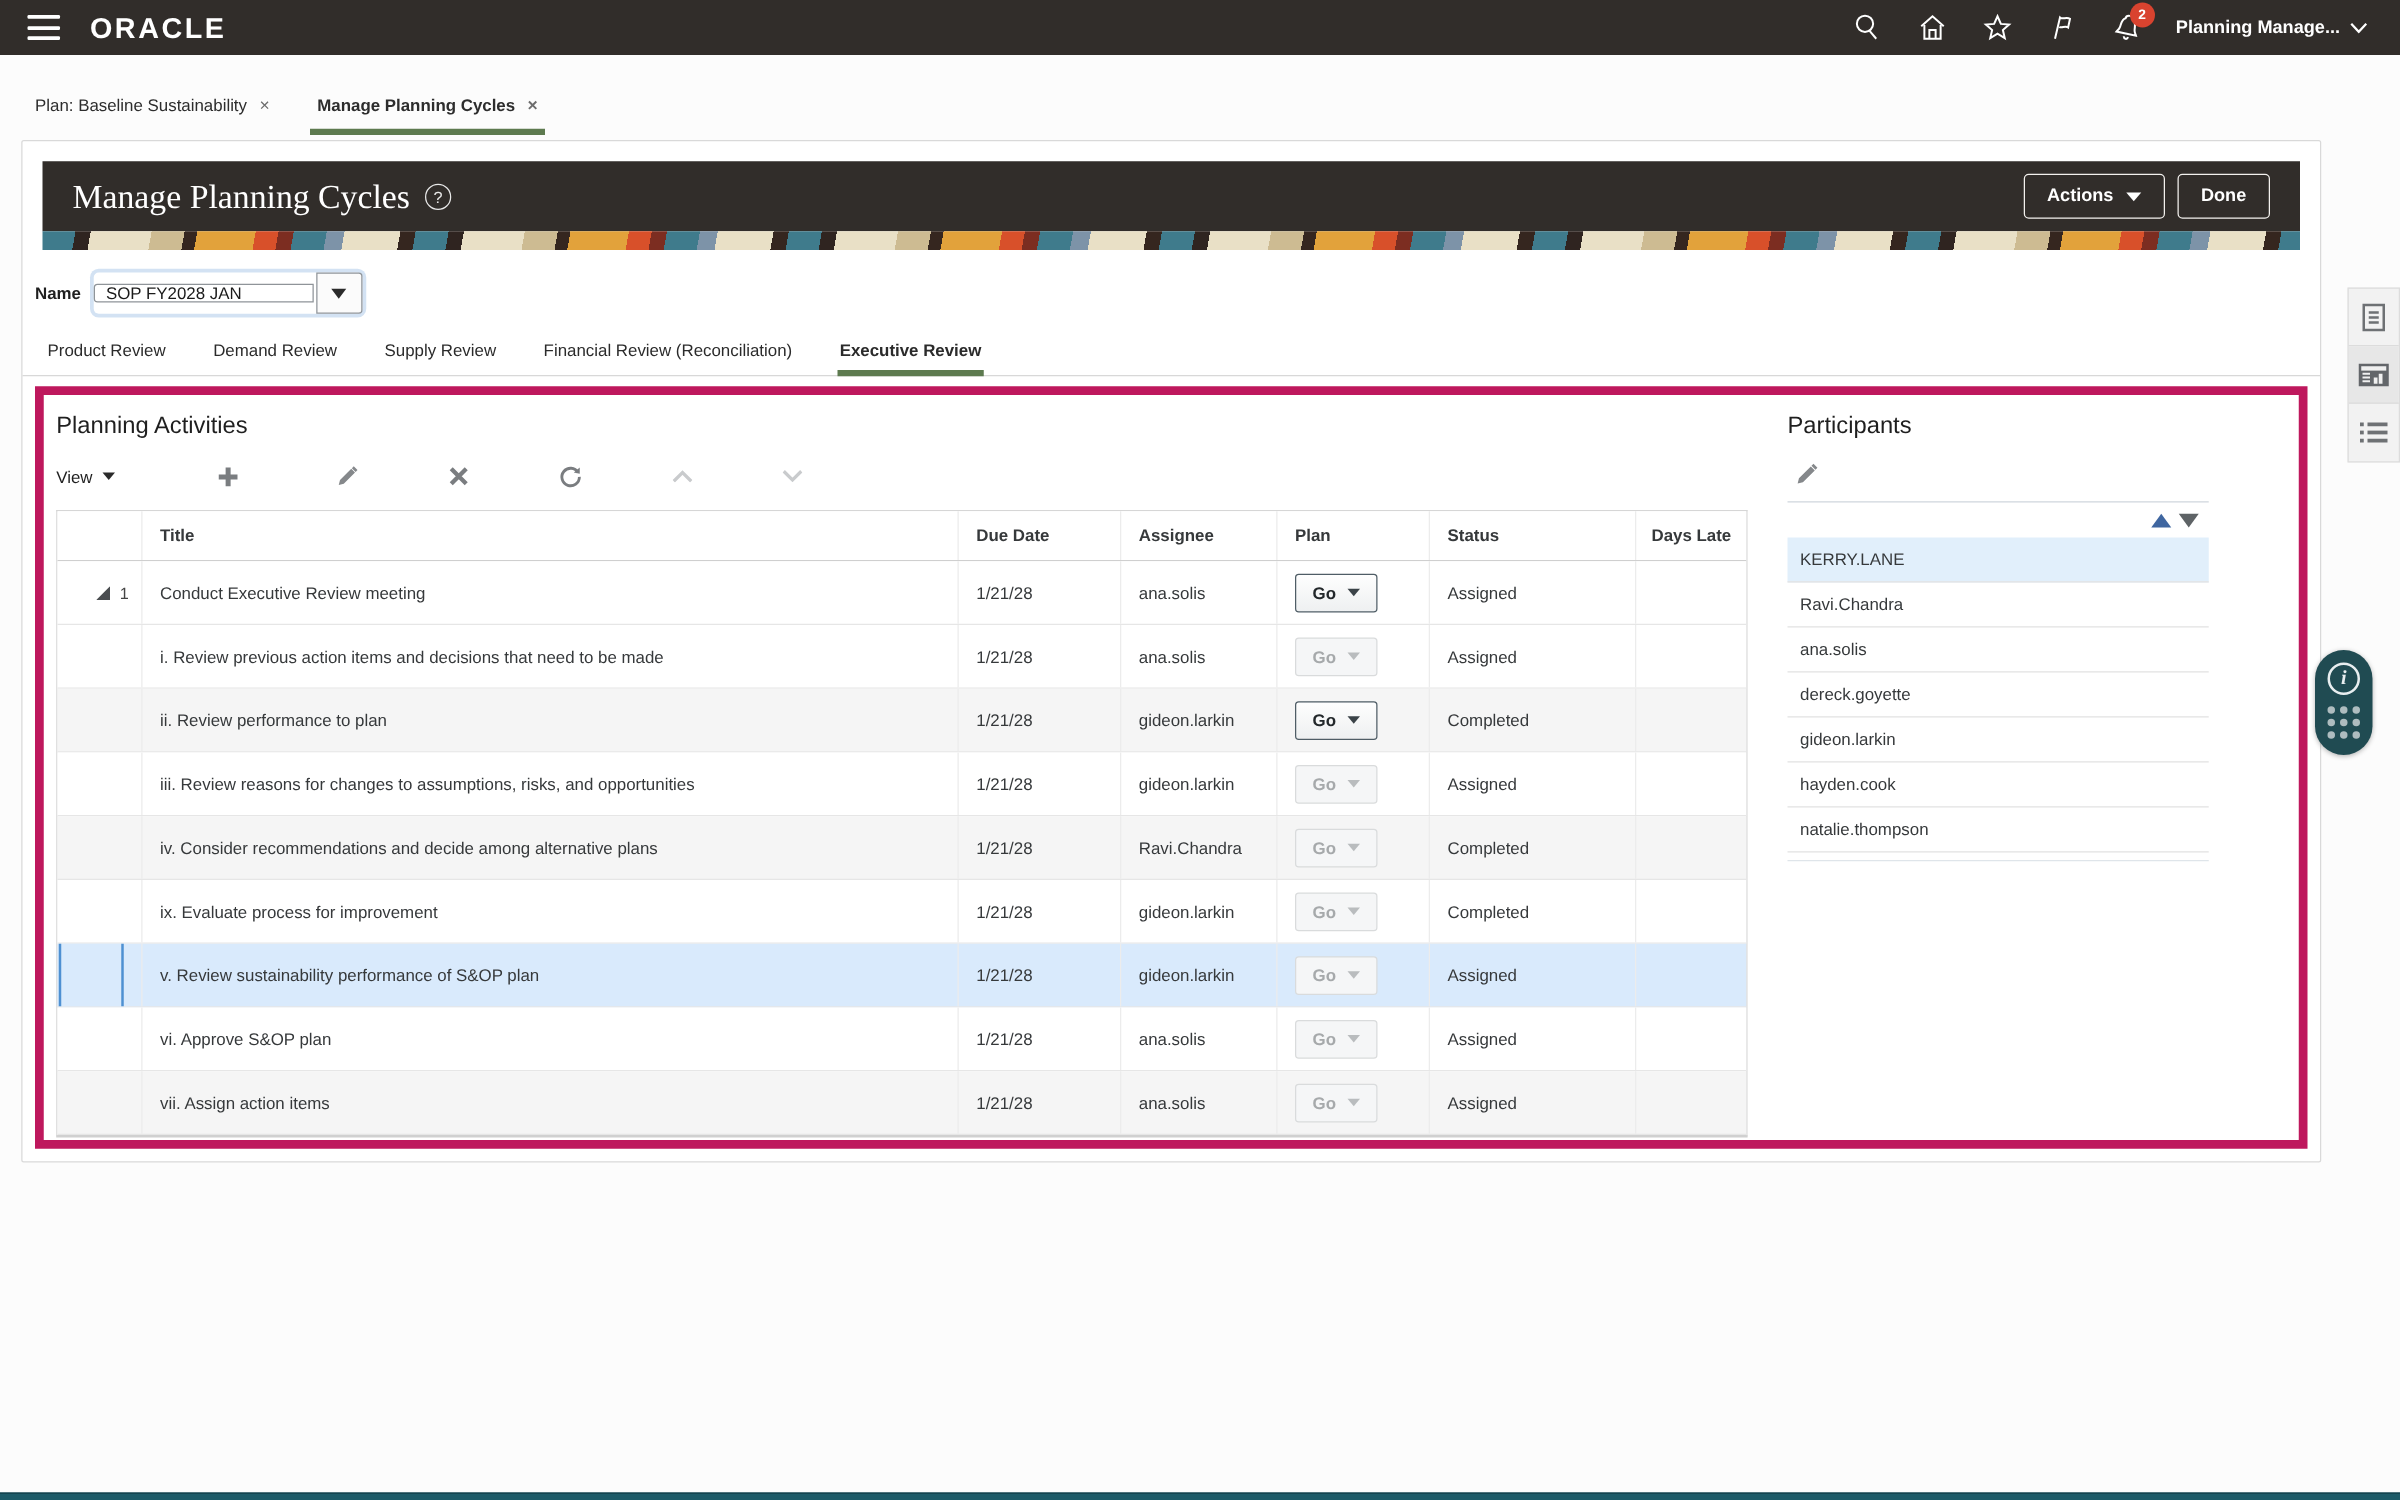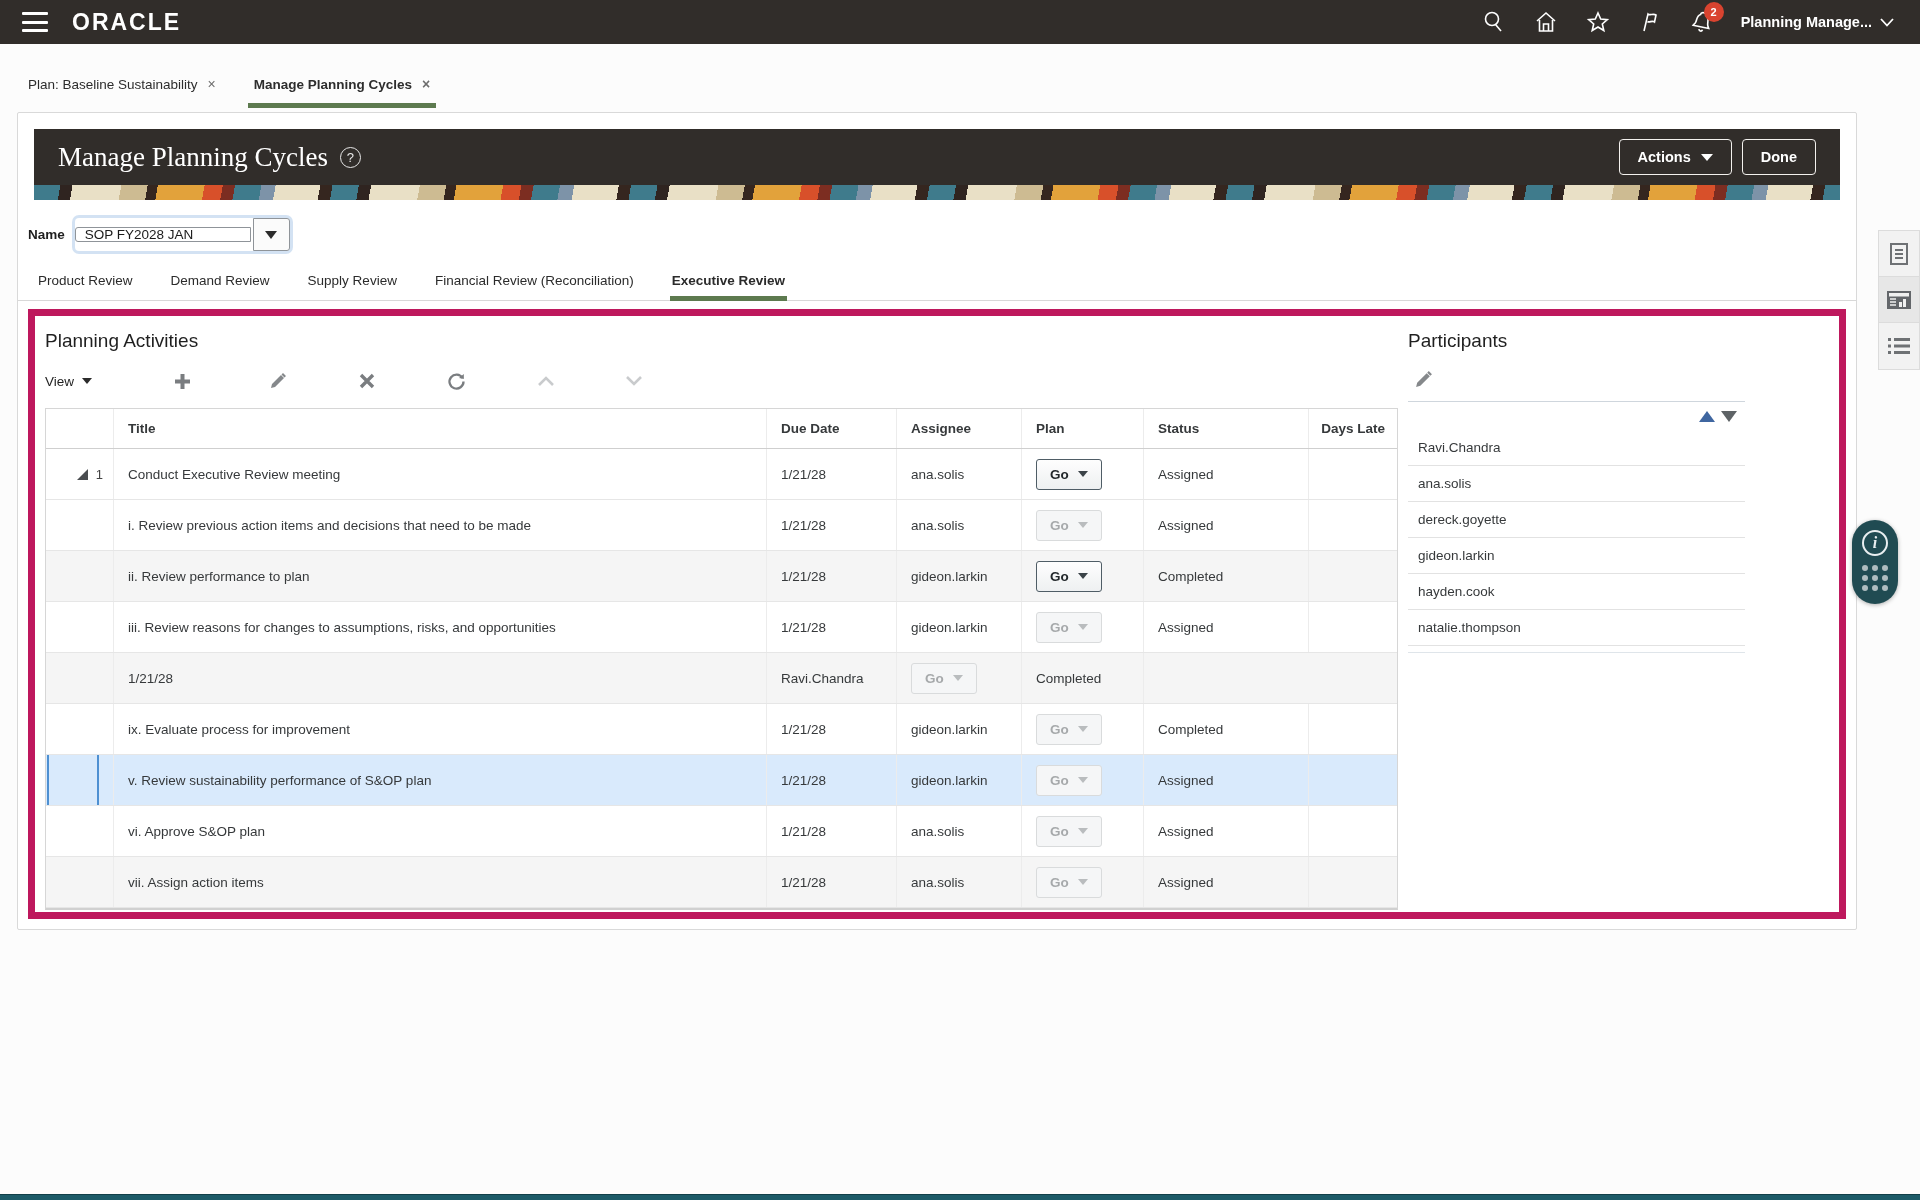--- a/index.html
+++ b/index.html
@@ -109,21 +109,21 @@
                border:2px solid #4e90d2; background:#d9eafc; border-radius:2px; z-index:2; }
   .go-btn { display:flex; align-items:center; gap:9px; padding:7px 13px; border-radius:3px;
             font-size:13.5px; font-weight:bold; font-family:"Liberation Sans", sans-serif; cursor:pointer;
             border:1px solid #4f5d66; background:linear-gradient(#fefefe,#eef0f1); color:#23282b; }
   .go-btn .dd { width:0; height:0; border-left:5px solid transparent; border-right:5px solid transparent;
                 border-top:6px solid #3b4348; }
   .go-btn.disabled { border:1px solid #d9dbdc; background:#f5f6f7; color:#a6a9ab; cursor:default; }
   .go-btn.disabled .dd { border-top-color:#b9bcbe; }
 
   
-  .participants { width:337px; margin-left:0; padding-top:14px; display:flex; flex-direction:column; }
+  .participants { width:337px; margin-left:22px; padding-top:14px; display:flex; flex-direction:column; }
   .p-toolbar { margin-top:18px; padding-bottom:12px; border-bottom:1px solid #cfd6dd; }
   .p-sort { display:flex; justify-content:flex-end; align-items:center; gap:6px; height:28px;
             padding-right:8px; }
   .tri-up { width:0; height:0; border-left:8px solid transparent; border-right:8px solid transparent;
             border-bottom:11px solid #3f66a0; cursor:pointer; }
   .tri-down { width:0; height:0; border-left:8px solid transparent; border-right:8px solid transparent;
               border-top:11px solid #5e6366; cursor:pointer; }
   .p-list { display:flex; flex-direction:column; }
   .p-item { height:36px; display:flex; align-items:center; padding:0 10px; font-size:13.5px;
             color:#36393b; border-bottom:1px solid #e2e2e2; cursor:pointer; }
@@ -357,20 +357,21 @@
                 <button class="go-btn disabled">
                   <span>Go</span>
                   <span class="dd"></span>
                 </button>
               </div>
               <div class="acell">Assigned</div>
               <div class="acell"></div>
             </div>
             <div class="arow adata shaded">
               <div class="acell rowhead"></div>
+              <div class="acell">iv. Consider recommendations and decide among alternative plans</div>
               <div class="acell">1/21/28</div>
               <div class="acell">Ravi.Chandra</div>
               <div class="acell">
                 <button class="go-btn disabled">
                   <span>Go</span>
                   <span class="dd"></span>
                 </button>
               </div>
               <div class="acell">Completed</div>
               <div class="acell"></div>
@@ -444,20 +445,21 @@
           <svg width="19" height="19" viewBox="0 0 18 18">
               <path d="M2 16 L3 12 L12 3 L15 6 L6 15 Z M12.5 2.5 L14 1 L17 4 L15.5 5.5" fill="#85888b"></path>
             </svg>
         </div>
       </div>
       <div class="p-sort">
         <span class="tri-up"></span>
         <span class="tri-down"></span>
       </div>
       <div class="p-list" id="plist">
+          <div class="p-item selected">KERRY.LANE</div>
           <div class="p-item">Ravi.Chandra</div>
           <div class="p-item">ana.solis</div>
           <div class="p-item">dereck.goyette</div>
           <div class="p-item">gideon.larkin</div>
           <div class="p-item">hayden.cook</div>
           <div class="p-item">natalie.thompson</div>
         </div>
       <div class="p-endline"></div>
     </div>
   </div>

